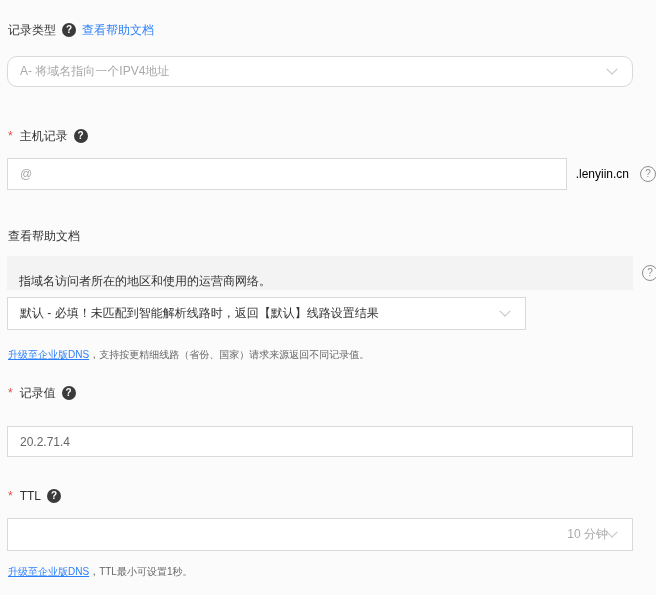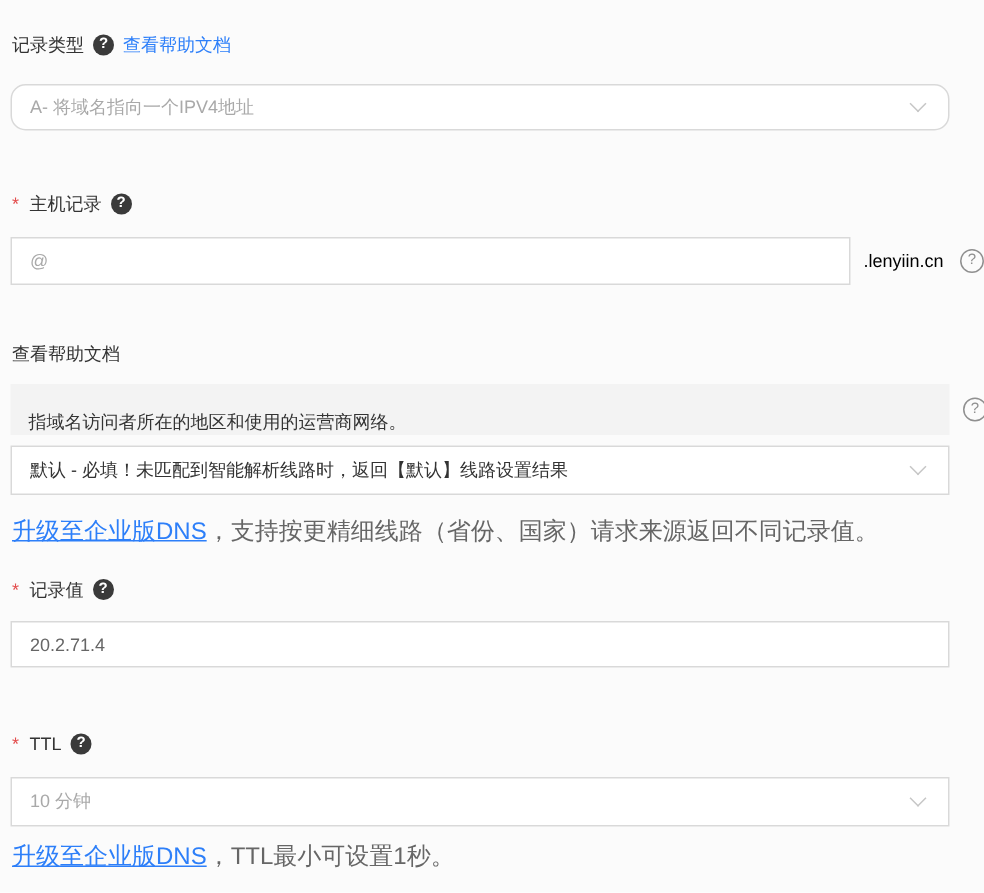--- a/index.html
+++ b/index.html
@@ -47,27 +47,27 @@
     width:8px;height:8px;border-right:1px solid #c6c6c6;border-bottom:1px solid #c6c6c6;
     transform:rotate(45deg) translate(-2px,-2px);flex:0 0 auto;margin-right:4px;
   }
   .text-input{
     background:#ffffff;border:1px solid var(--border);height:32px;
     padding:0 12px;font-size:12px;font-family:inherit;color:var(--placeholder);
     outline:none;width:100%;
   }
   .gray-text{color:var(--placeholder);}
   .dark-text{color:var(--label);}
-  .value-text{color:var(--value);}
+  .value-text{color:var(--value);margin-top:12px;}
   .notice{
     position:absolute;background:var(--notice-bg);display:flex;align-items:flex-end;
     padding:0 12px;color:var(--label);font-size:12px;border:none;
   }
   .inline-note{
-    position:absolute;font-size:16px;color:var(--value);line-height:18px;white-space:nowrap;
+    position:absolute;font-size:10px;color:var(--value);line-height:18px;white-space:nowrap;
   }
   .host-row{position:absolute;display:flex;align-items:center;}
   .suffix{color:#000000;font-size:12px;margin-left:9px;white-space:nowrap;}
 </style>
 </head>
 <body>
 
 <div id="screen">
 
   <div class="label-row" style="left:8px;top:22px;">
@@ -103,21 +103,21 @@
     <span>查看帮助文档</span>
   </div>
 
   <div class="notice" style="left:7px;top:256px;width:626px;height:34px;">
     <span>指域名访问者所在的地区和使用的运营商网络。</span>
   </div>
   <span class="help-outline" style="position:absolute;left:642px;top:265px;">
       <span>?</span>
     </span>
 
-  <div class="box select" style="left:7px;top:297px;width:626px;height:33px;">
+  <div class="box select" style="left:7px;top:297px;width:519px;height:33px;">
     <span class="sel-text dark-text">默认 - 必填！未匹配到智能解析线路时，返回【默认】线路设置结果</span>
     <span class="chevron"></span>
   </div>
 
   <div class="inline-note" style="left:8px;top:346px;">
     <a class="link underline">升级至企业版DNS</a><span>，支持按更精细线路（省份、国家）请求来源返回不同记录值。</span>
   </div>
 
   <div class="label-row" style="left:8px;top:385px;">
     <span class="req">*</span>
@@ -132,21 +132,21 @@
   </div>
 
   <div class="label-row" style="left:8px;top:488px;">
     <span class="req">*</span>
     <span>TTL</span>
     <span class="help-dark">
         <span>?</span>
       </span>
   </div>
 
-  <div class="box select" style="left:7px;top:518px;width:626px;height:33px;">
+  <div class="box select" style="left:7px;top:518px;width:626px;height:33px;text-align:right;">
     <span class="sel-text gray-text">10 分钟</span>
     <span class="chevron"></span>
   </div>
 
   <div class="inline-note" style="left:8px;top:563px;">
     <a class="link underline">升级至企业版DNS</a><span>，TTL最小可设置1秒。</span>
   </div>
 
 </div>
 

